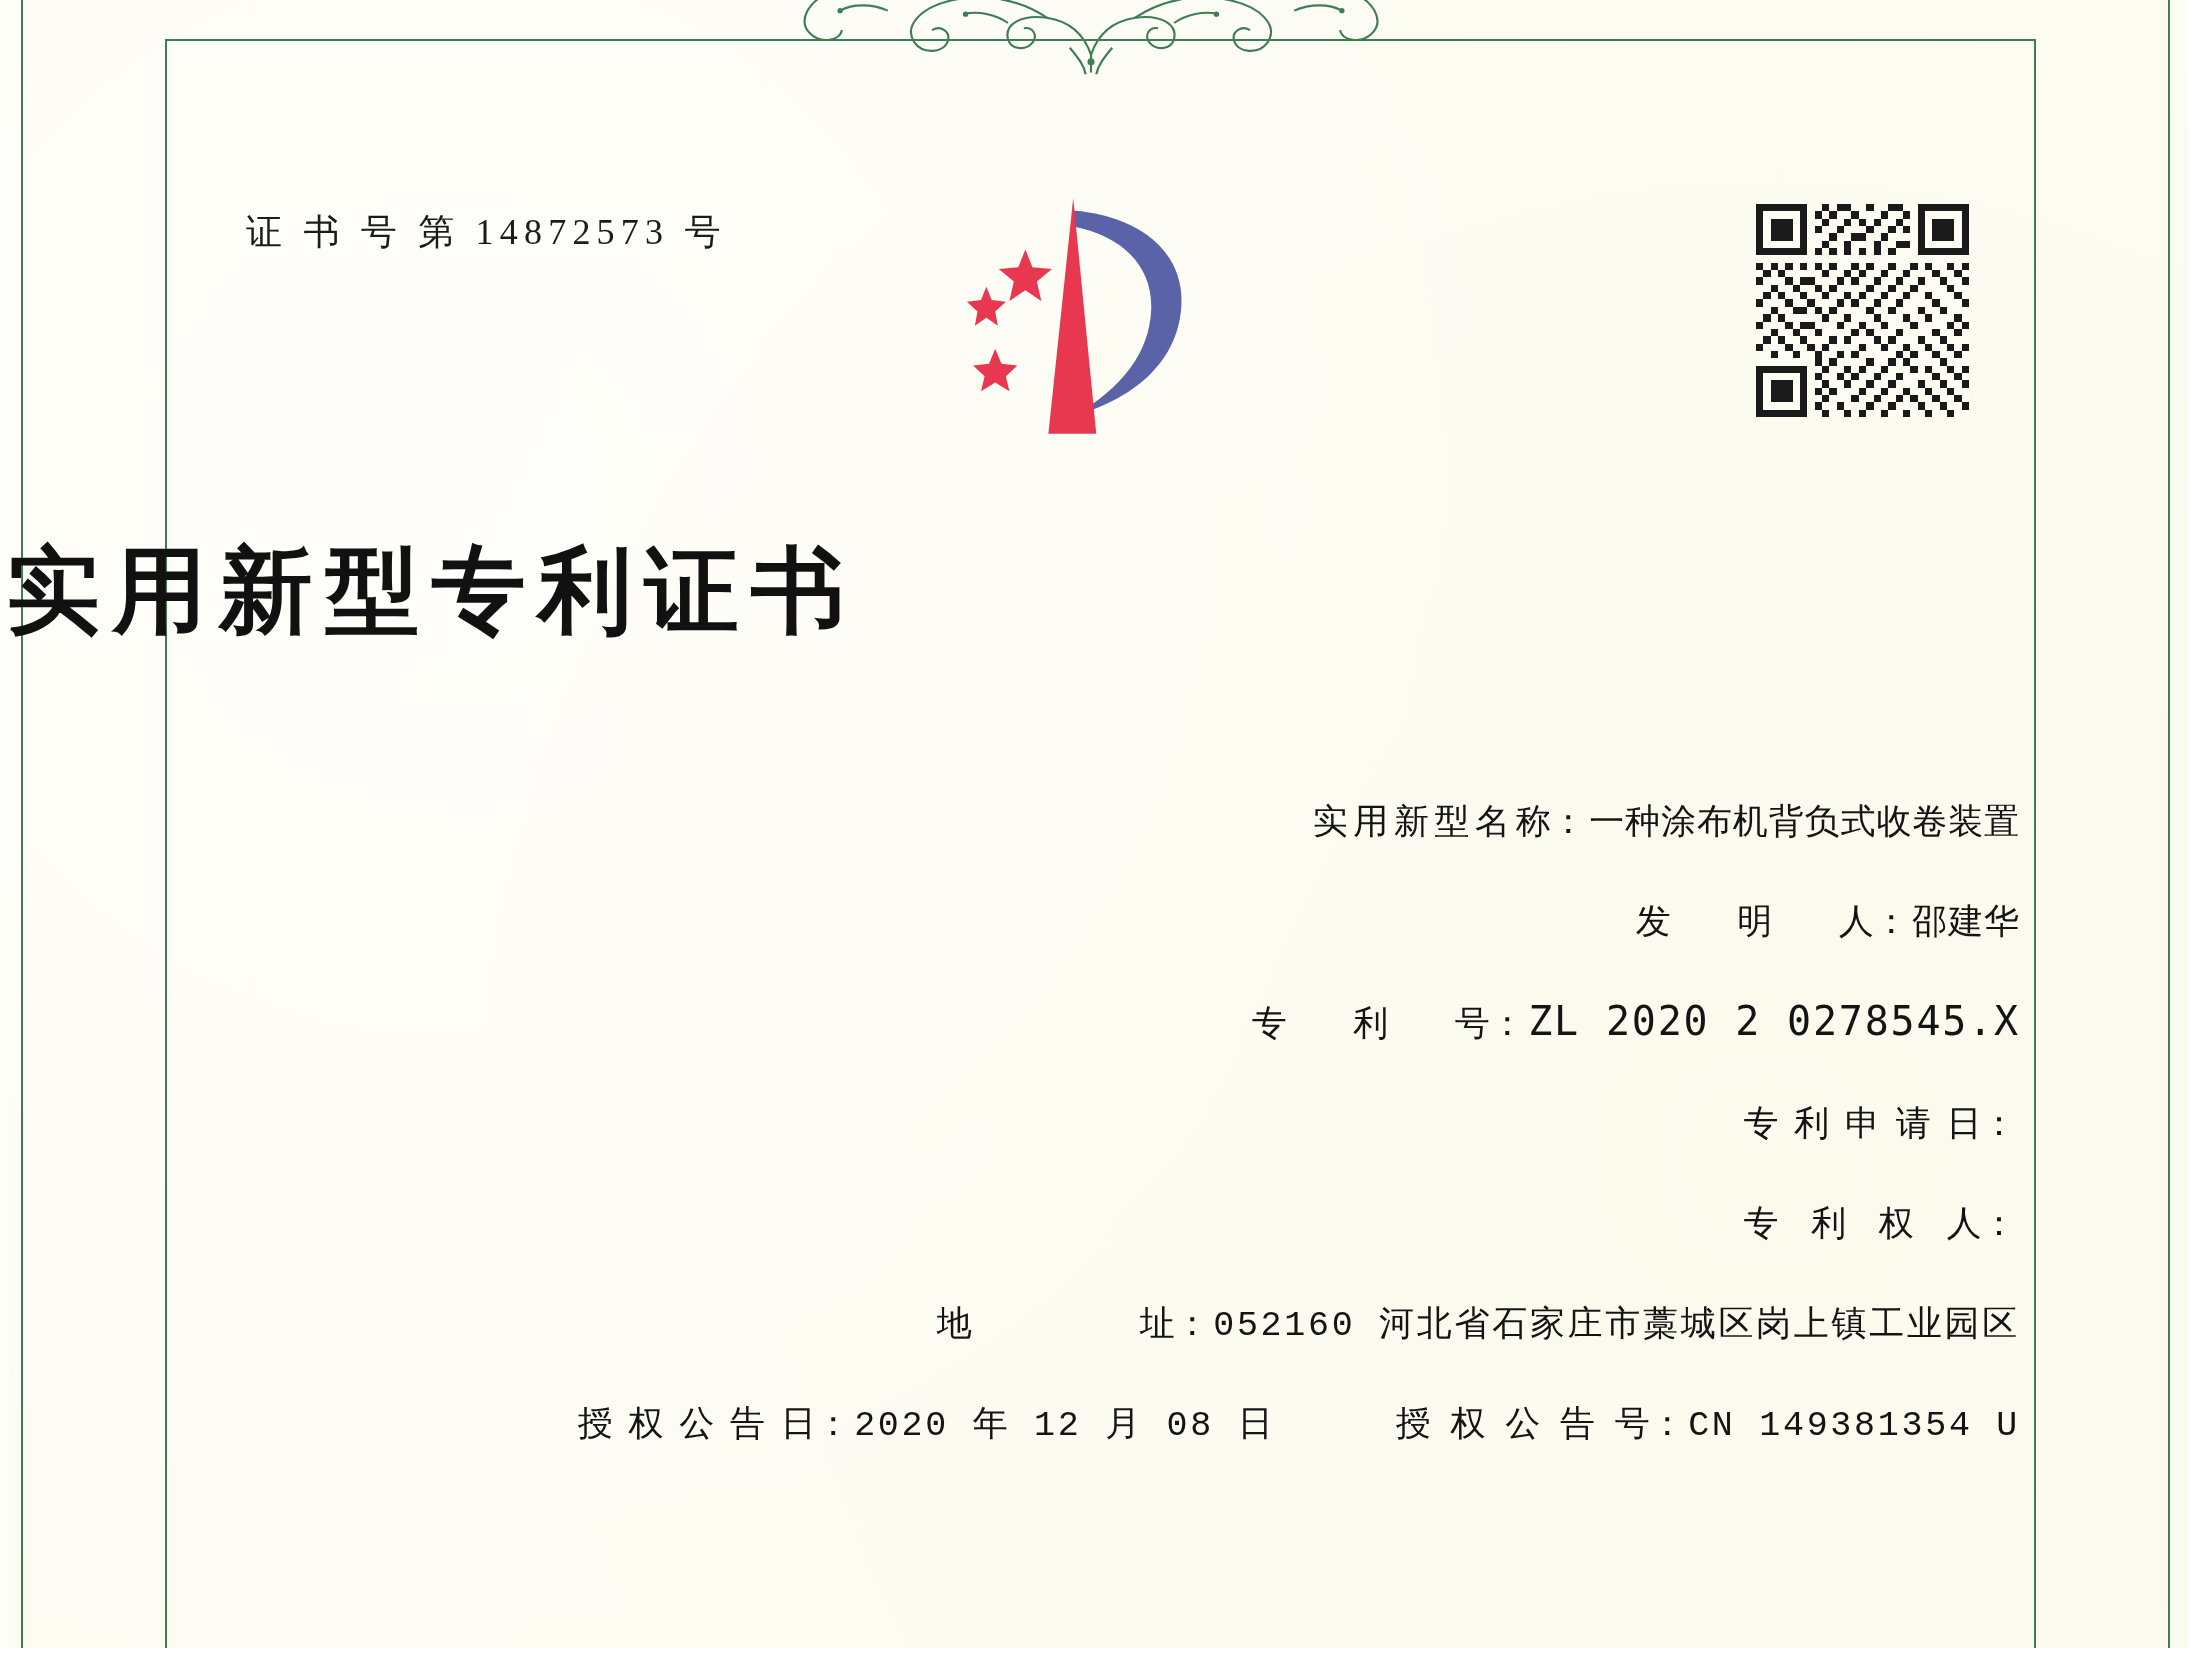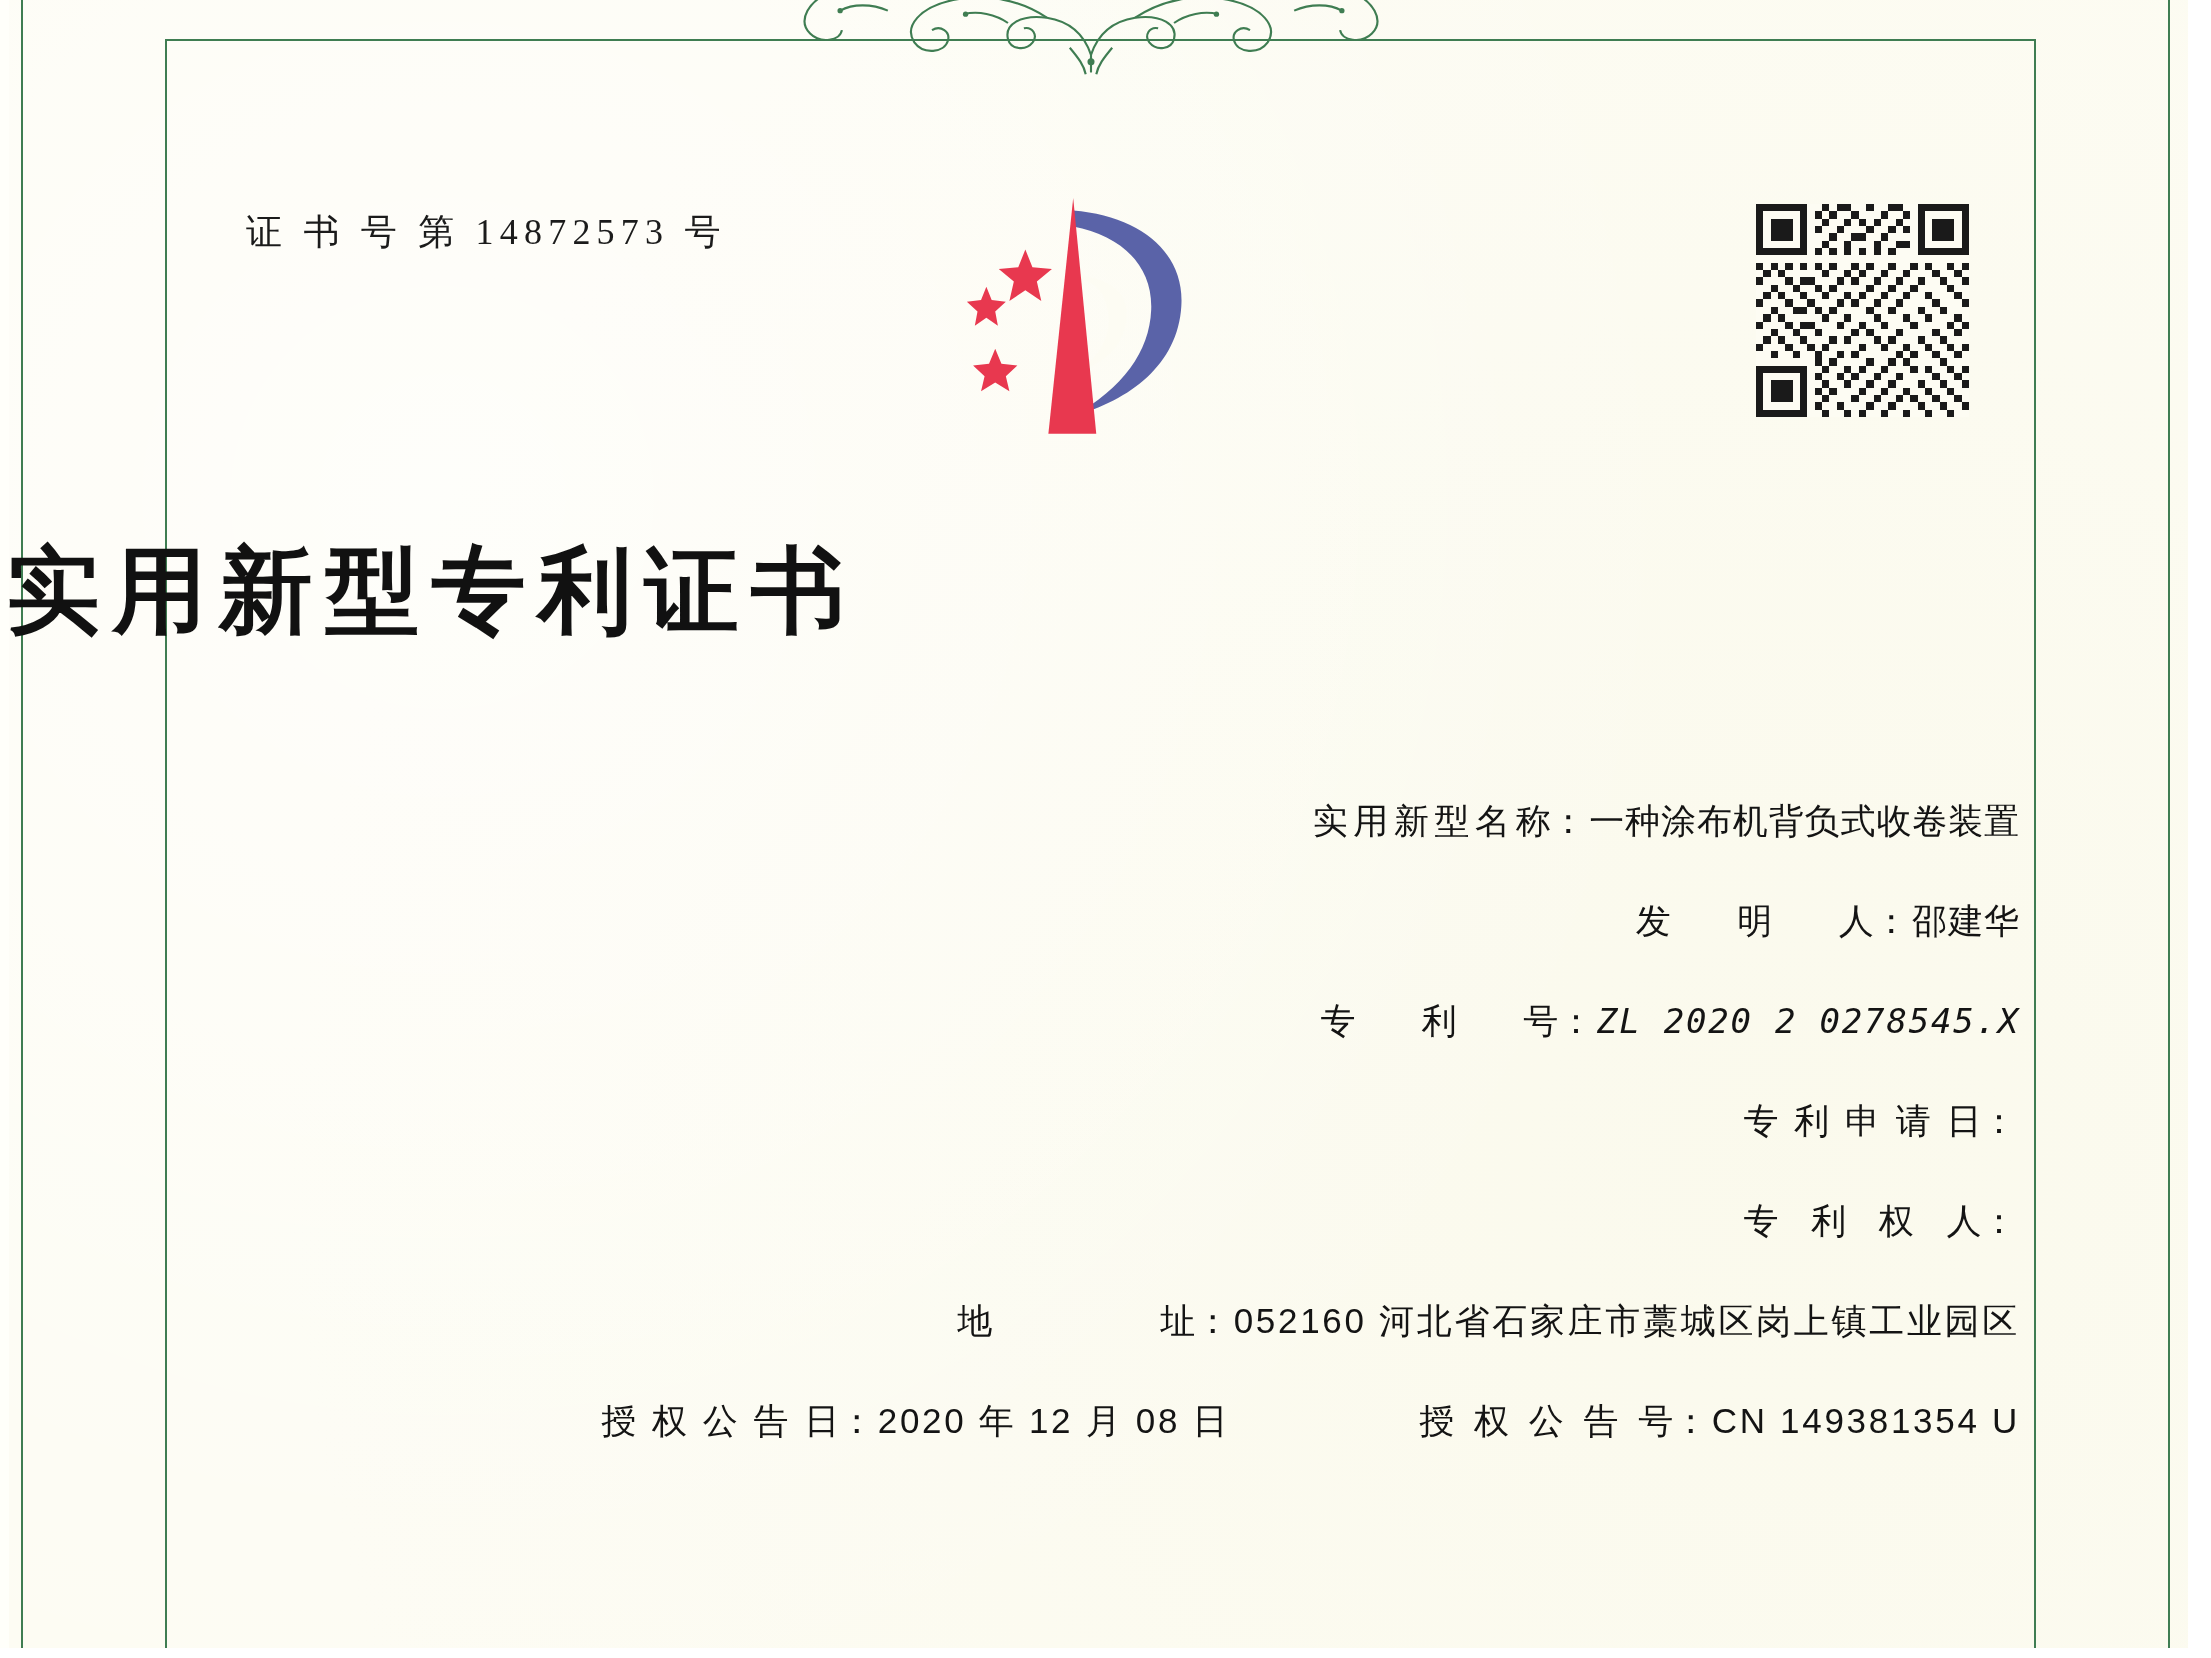--- a/index.html
+++ b/index.html
@@ -139,28 +139,27 @@
     width: 238px;
     letter-spacing: 0px;
     text-align: justify;
     text-align-last: justify;
     font-family: "DejaVu Serif", "Liberation Serif", serif;
   }
   .field-colon {
     margin: 0 3.5px 0 0;
   }
   .field-value {
-    font-family: Liberation Sans, sans-serif;
+    font-family: Liberation Mono, monospace;
     letter-spacing: 0.9px;
   }
   .field-value.mono {
     font-family: "DejaVu Sans Mono", "Liberation Mono", monospace;
     letter-spacing: 1.8px;
-    font-size: 34px;
-    font-style: italic;
+    font-size: 40px;
   }
   .field-value.spaced {
     letter-spacing: 2.7px;
   }
 
   
   .field-row.split {
     margin-bottom: 0;
   }
   .split-left {

